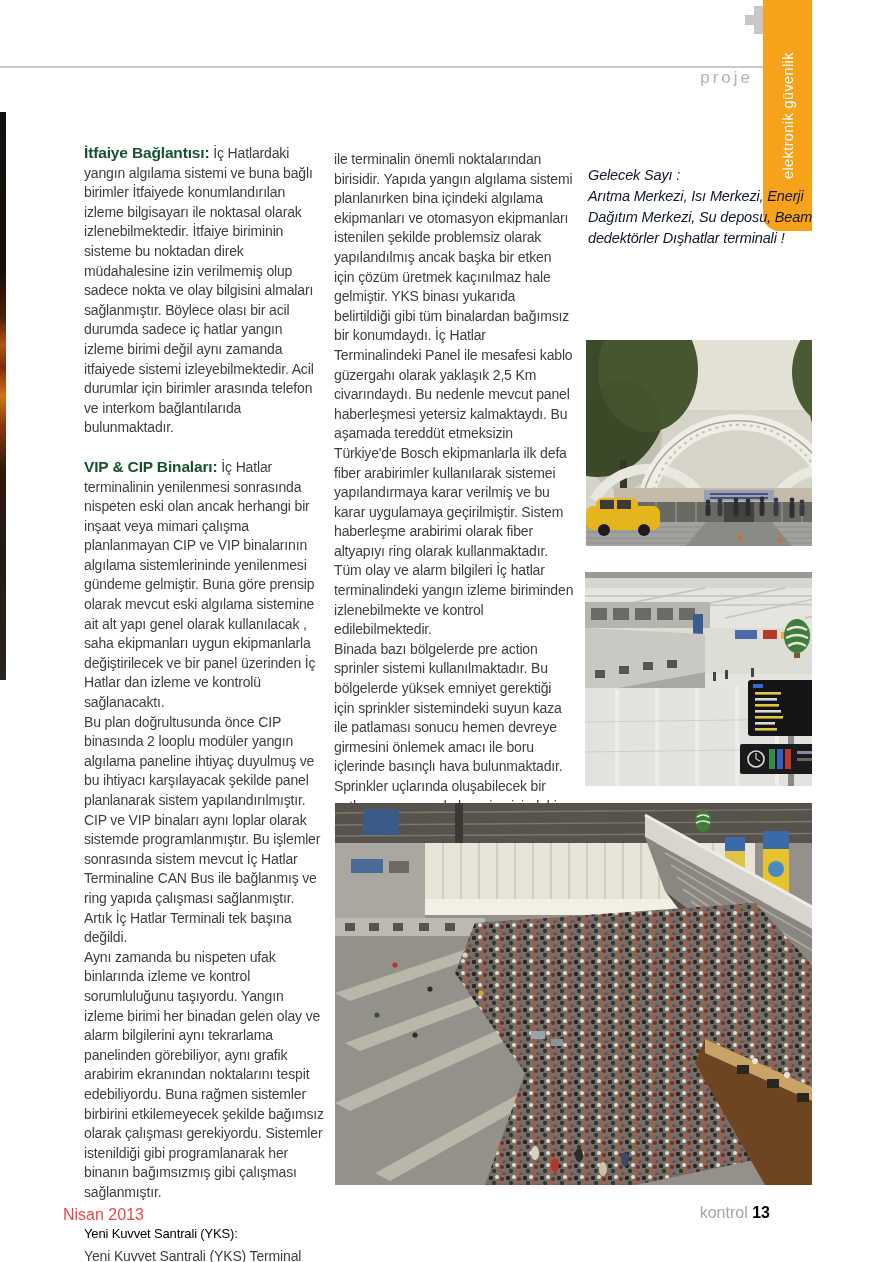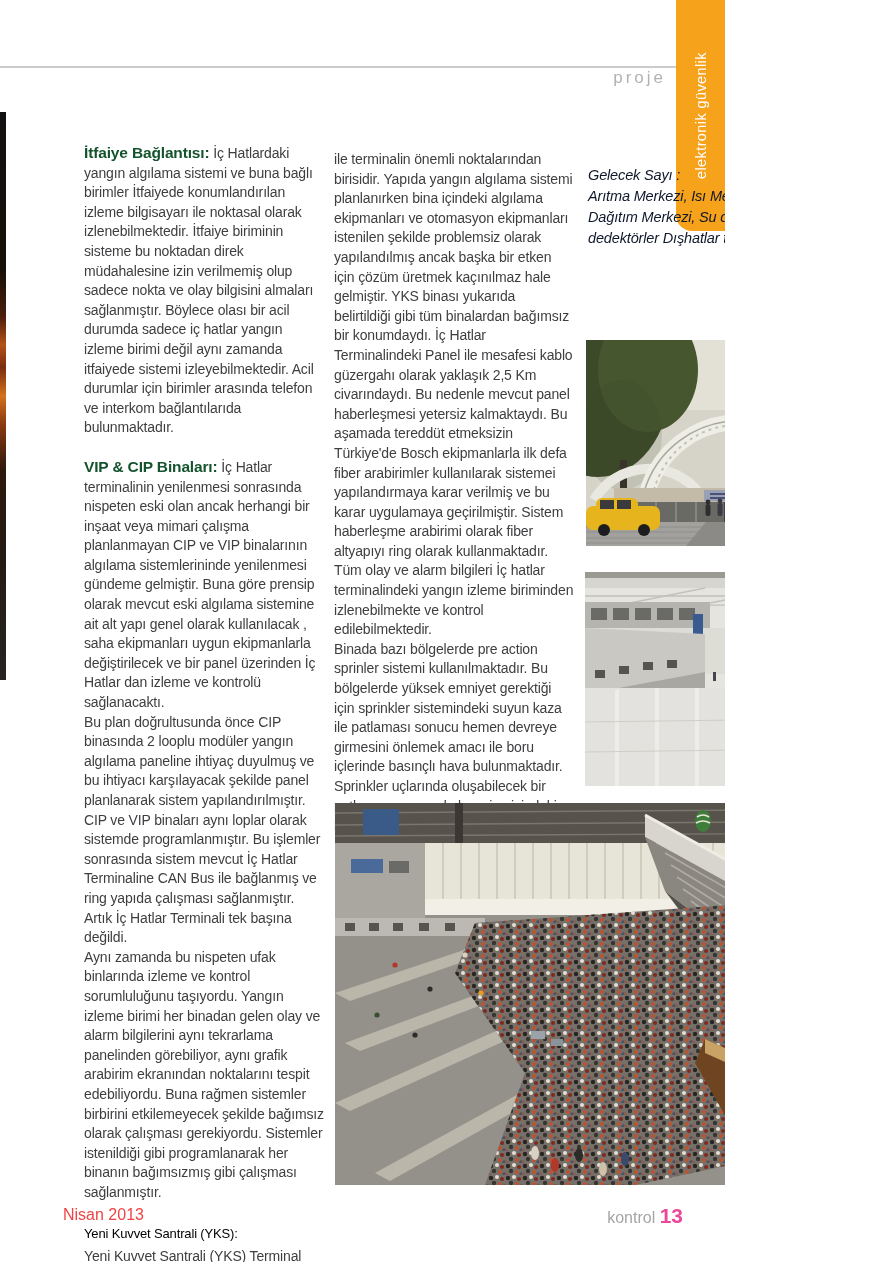--- a/index.html
+++ b/index.html
@@ -1,16 +1,16 @@
 <!DOCTYPE html>
 <html><head>
 <meta charset="utf-8">
 <style>
   html,body{margin:0;padding:0;background:#ffffff;}
-  .page{position:relative;width:725px;height:1262px;background:#ffffff;overflow:hidden;
+  .page{position:relative;width:812px;height:1262px;background:#ffffff;overflow:hidden;
         font-family:"Liberation Sans",sans-serif;}
 
   
   .left-strip{position:absolute;left:0;top:112px;width:6px;height:568px;
     background:linear-gradient(180deg,#131110 0%,#171008 28%,#4a1e0a 36%,#b4511a 41%,
       #7a2c0e 45%,#d4711c 50%,#8a3a10 55%,#2e180c 63%,#241a14 78%,#282420 100%);}
 
   
   .header-rule{position:absolute;left:0;top:66px;width:833px;height:2px;background:#cbcbcd;}
   .logo{position:absolute;left:741px;top:3px;}
@@ -41,21 +41,21 @@
   
   .photo{position:absolute;overflow:hidden;}
   .photo svg{display:block;width:100%;height:100%;}
   .photo1{left:586px;top:340px;width:306px;height:206px;}
   .photo2{left:585px;top:572px;width:307px;height:214px;}
   .photo3{left:335px;top:803px;width:557px;height:382px;}
 
   
   .footer-date{position:absolute;left:63px;top:1206px;font-size:16px;color:#ef4444;text-align:right;}
   .footer-brand{position:absolute;top:1204px;right:42px;font-size:16px;color:#a5a5a7;}
-  .footer-page{color:#ec4899;font-weight:bold;font-size:21px;}
+  .footer-page{color:#000000;font-weight:bold;font-size:16px;}
 </style>
 </head>
 <body>
 
 <div class="page">
 
   <div class="left-strip"></div>
 
   <div class="header-rule"></div>
   <div class="logo">

